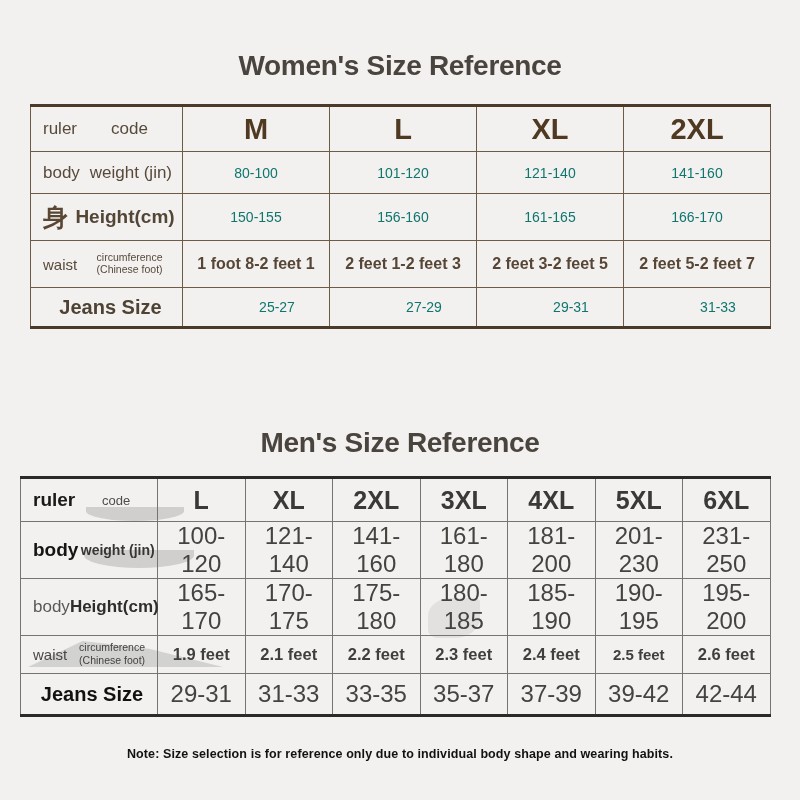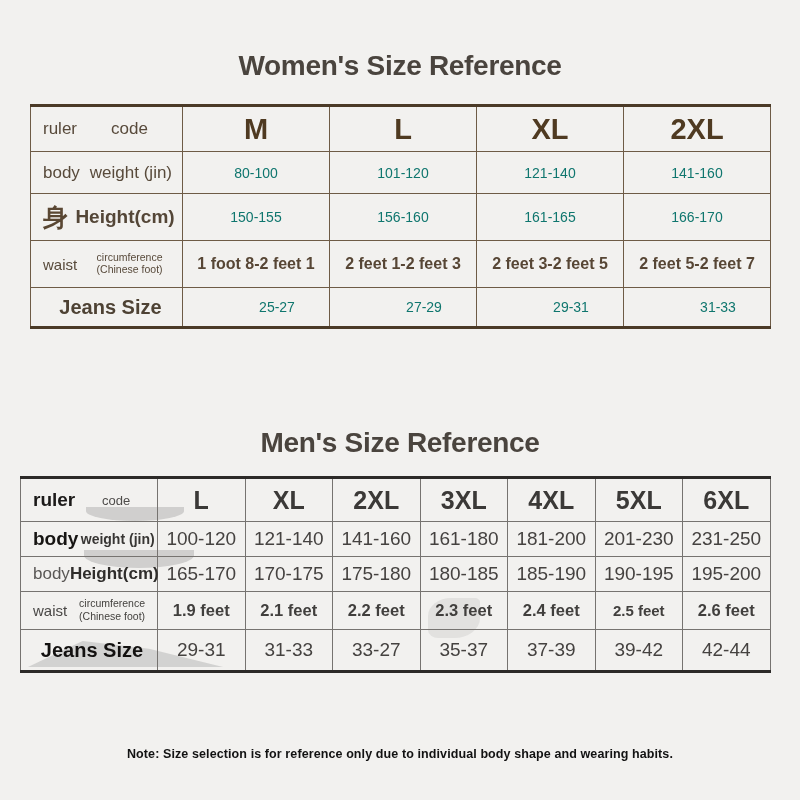--- a/index.html
+++ b/index.html
@@ -42,21 +42,21 @@
   
   #men-table{left:20px;top:476px;width:750px;
     border-top:3px solid #2c2a28;border-bottom:3px solid #2c2a28;}
   #men-table td{border:1px solid #767370;}
   #men-table .r0 td{height:42px;}
   #men-table .r1 td{height:34px;}
   #men-table .r2 td{height:34px;}
   #men-table .r3 td{height:37px;}
   #men-table .r4 td{height:40px;}
   .m-size{font-size:25px;font-weight:bold;color:#3b3937;}
-  .m-val{font-size:19px;color:#454240;margin-top:46px;}
+  .m-val{font-size:24px;color:#454240;margin-top:46px;}
   .m-val-sm{font-size:16.5px;font-weight:600;color:#413f3d;}
   .m-ruler{font-size:19px;font-weight:bold;color:#1c1a19;}
   .m-code{font-size:13px;color:#4e4c4a;}
   .m-bold{font-size:19px;font-weight:bold;color:#161412;}
   .m-weight{font-size:14px;font-weight:600;color:#383634;}
   .m-reg{font-size:17px;color:#5a5856;}
   .m-hcm{font-size:17px;font-weight:bold;color:#2f2d2b;}
   .m-waist{font-size:15px;color:#4a4846;}
   .m-circ{font-size:10.5px;line-height:1.15;max-width:105px;margin:0 auto;color:#44423f;}
   .m-jeans{font-size:20px;font-weight:bold;color:#131110;text-align:left;padding-left:6px !important;}
@@ -222,21 +222,21 @@
     <td class="m-val-sm">2.2 feet</td>
     <td class="m-val-sm">2.3 feet</td>
     <td class="m-val-sm">2.4 feet</td>
     <td class="m-val-sm" style="font-size:15px">2.5 feet</td>
     <td class="m-val-sm">2.6 feet</td>
   </tr>
   <tr class="r4">
     <td class="m-jeans">Jeans Size</td>
     <td class="m-val">29-31</td>
     <td class="m-val">31-33</td>
-    <td class="m-val">33-27</td>
+    <td class="m-val">33-35</td>
     <td class="m-val">35-37</td>
     <td class="m-val">37-39</td>
     <td class="m-val">39-42</td>
     <td class="m-val">42-44</td>
   </tr>
 </tbody>
   </table>
 
 <div id="note">Note: Size selection is for reference only due to individual body shape and wearing habits.</div>
 

